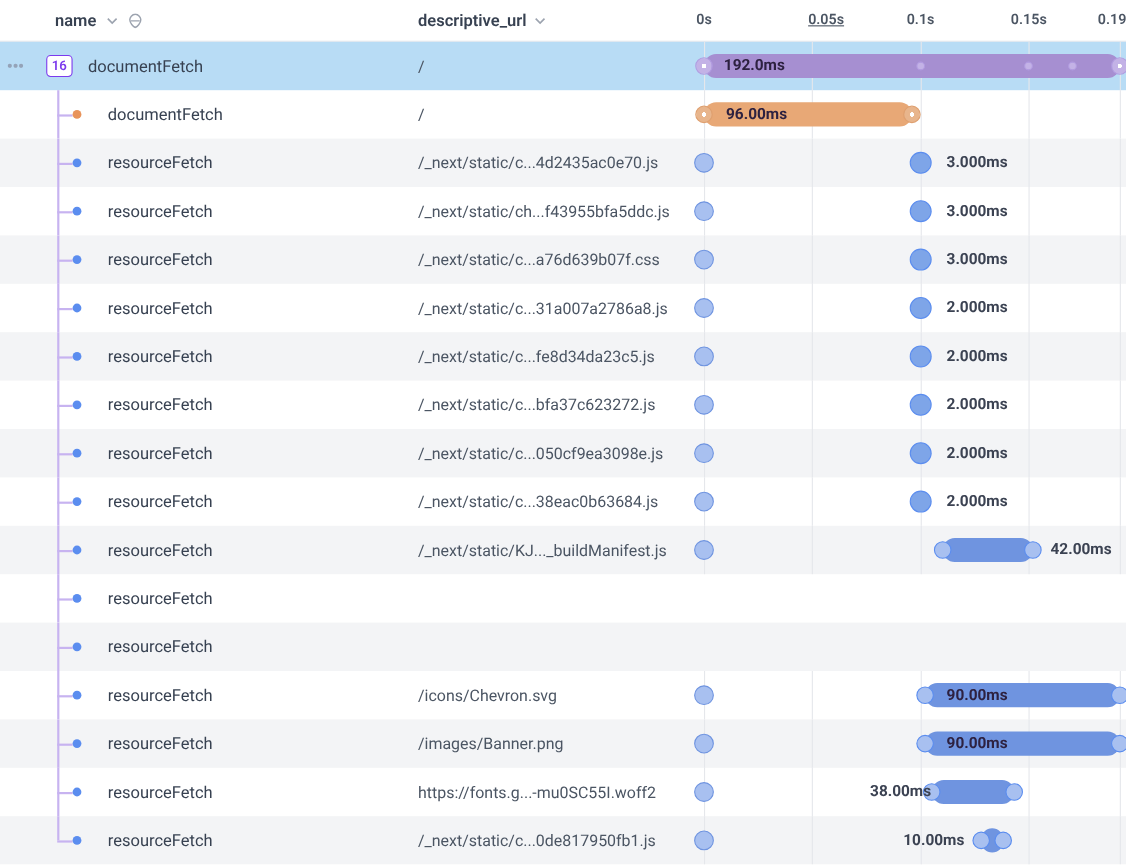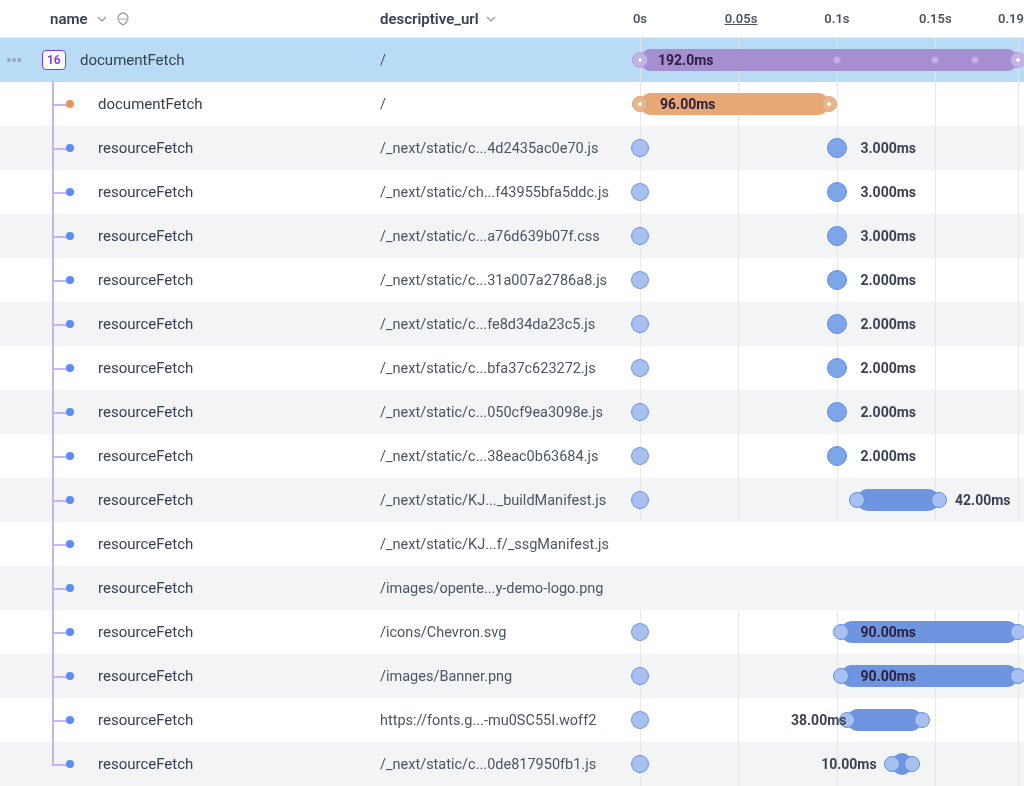--- a/index.html
+++ b/index.html
@@ -65,21 +65,21 @@
   <div class="col-url">
     <span>descriptive_url</span>
     <span class="chev">
         <svg viewBox="0 0 10 10">
           <path d="M1 3l4 4 4-4" fill="none" stroke="currentColor" stroke-width="1.5"></path>
         </svg>
       </span>
   </div>
   <div class="col-tl" id="tlhead">
       <span class="tick" style="left: 0px;">0s</span>
-      <span class="tick" style="left: 101px; text-decoration: underline;">0.05s</span>
+      <span class="tick" style="left: 111px; text-decoration: underline;">0.05s</span>
       <span class="tick" style="left: 196.875px;">0.1s</span>
       <span class="tick" style="left: 295.312px;">0.15s</span>
       <span class="tick" style="left: 378px;">0.192s</span>
     </div>
 </div>
 
 <div class="rows" id="rows">
     <div class="row sel">
       <span class="dots">•••</span>
       <span class="badge">16</span>
@@ -293,30 +293,28 @@
         <span class="lbl" style="left: 315px;">42.00ms</span>
       </div>
     </div>
     <div class="row">
       <div class="tree">
         <div class="vline"></div>
         <div class="hline"></div>
         <div class="node blue"></div>
       </div>
       <span class="rname">resourceFetch</span>
-      <span class="rurl">/_next/static/KJ...f/_ssgManifest.js</span>
-    </div>
-    <div class="row alt">
-      <div class="tree">
-        <div class="vline"></div>
-        <div class="hline"></div>
-        <div class="node blue"></div>
-      </div>
-      <span class="rname">resourceFetch</span>
-      <span class="rurl">/images/opente...y-demo-logo.png</span>
+    </div>
+    <div class="row alt">
+      <div class="tree">
+        <div class="vline"></div>
+        <div class="hline"></div>
+        <div class="node blue"></div>
+      </div>
+      <span class="rname">resourceFetch</span>
     </div>
     <div class="row">
       <div class="tree">
         <div class="vline"></div>
         <div class="hline"></div>
         <div class="node blue"></div>
       </div>
       <span class="rname">resourceFetch</span>
       <span class="rurl">/icons/Chevron.svg</span>
       <div class="tlcell">

